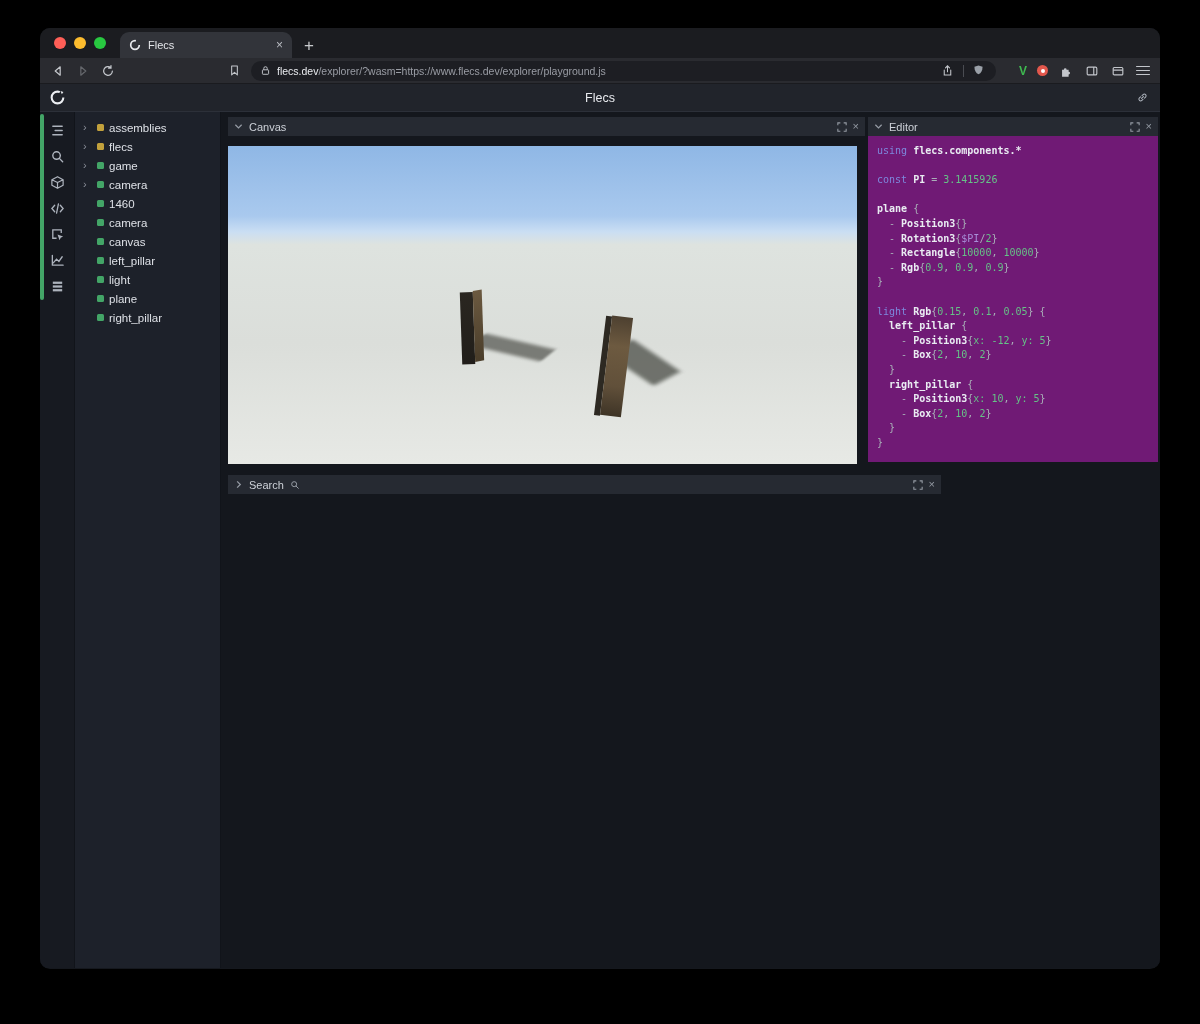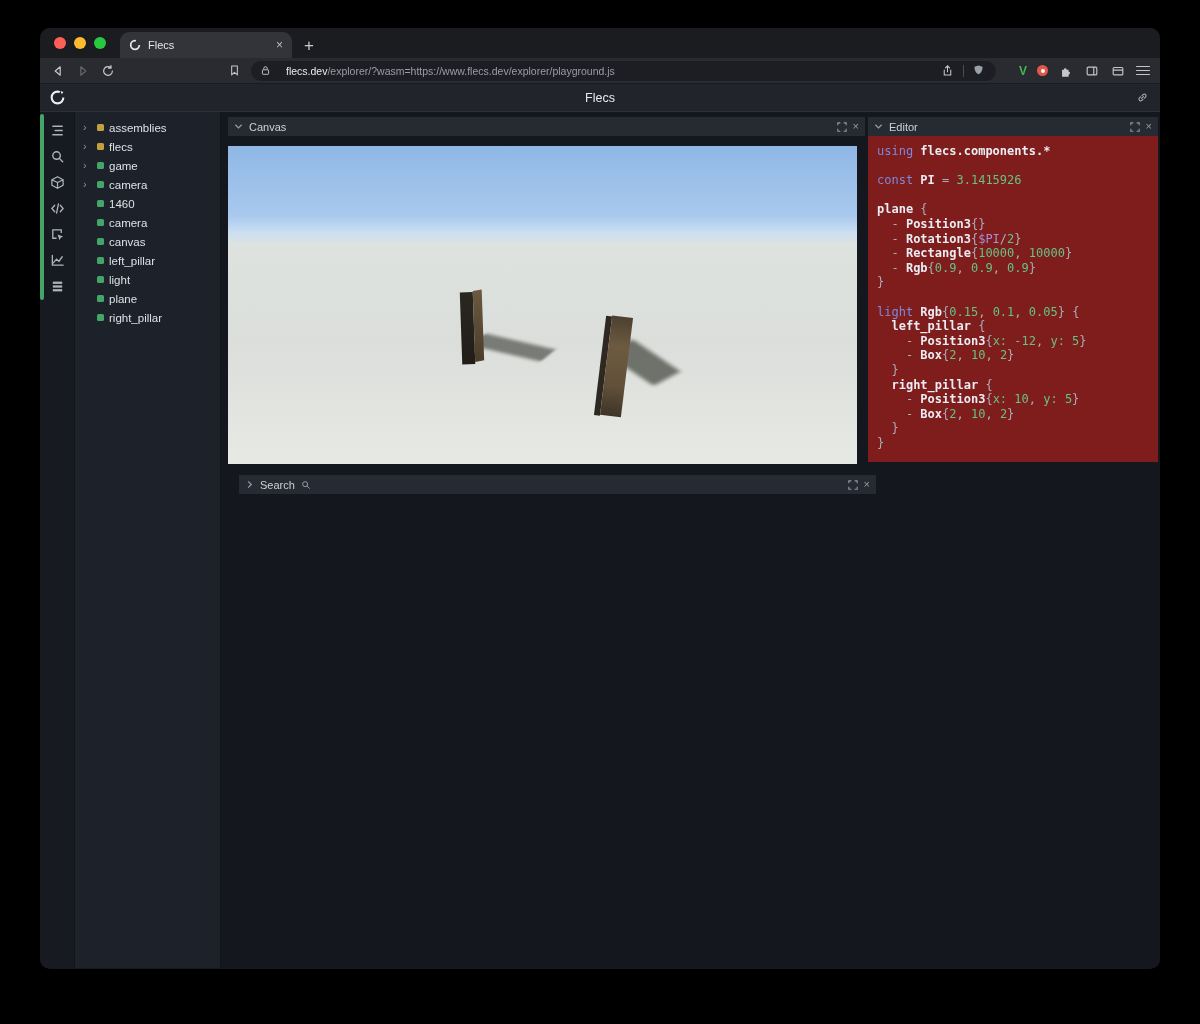--- a/index.html
+++ b/index.html
@@ -14,21 +14,21 @@
   .light.red{background:#ff5f57}.light.yellow{background:#fdbc2e}.light.green{background:#28c840}
   .tab { width:172px; height:26px; background:#32343a; border-radius:9px 9px 0 0; display:flex; align-items:center; padding:0 9px; gap:7px; color:#e4e6ea; font-size:11px; }
   .tab-title { flex:1; white-space:nowrap; overflow:hidden; }
   .tab-close { color:#b9bcc2; font-size:12px; cursor:pointer; }
   .newtab { color:#c8cacd; font-size:17px; margin:0 0 4px 12px; line-height:1; }
 
   .navbar { height:26px; background:#2a2b30; display:flex; align-items:center; padding:0 10px; gap:9px; border-bottom:1px solid #1a1b1f; }
   .nav-icon { width:16px; height:16px; color:#c3c6cb; display:flex; align-items:center; justify-content:center; flex:none; }
   .nav-icon.disabled { color:#65676c; }
   .nav-spacer { width:92px; flex:none; }
-  .urlbar { flex:1; height:20px; background:#1d1e23; border-radius:10px; display:flex; align-items:center; padding:0 9px; gap:15px; min-width:0; }
+  .urlbar { flex:1; height:20px; background:#1d1e23; border-radius:10px; display:flex; align-items:center; padding:0 9px; gap:6px; min-width:0; }
   .url-text { font-size:10.5px; white-space:nowrap; overflow:hidden; min-width:0; }
   .url-domain { color:#e9ebef; }
   .url-path { color:#9a9da5; }
   .url-right { margin-left:auto; display:flex; align-items:center; gap:7px; flex:none; }
   .url-divider { width:1px; height:12px; background:#4a4c52; }
   .ext-icons { display:flex; align-items:center; gap:10px; margin-left:14px; flex:none; }
   .ext-v { color:#3fb950; font-weight:bold; font-size:12px; }
   .ext-red { width:11px; height:11px; border-radius:50%; background:#e2574c; position:relative; }
   .ext-red::after{content:""; position:absolute; left:3.5px; top:3.5px; width:4px; height:4px; border-radius:50%; background:#fff;}
   .hamburger { display:flex; flex-direction:column; gap:2.5px; width:14px; }
@@ -68,24 +68,24 @@
   .pillar-left { left:233px; top:145px; width:23px; height:73px; transform:rotate(-2deg); }
   .pillar-left .face-front { position:absolute; left:0; top:1px; width:13px; height:72px; background:linear-gradient(180deg,#2a2620,#211e1a); }
   .pillar-left .face-side { position:absolute; left:13px; top:0; width:9px; height:71px; background:linear-gradient(180deg,#6b5940,#4a3d2a); transform:skewY(-8deg); transform-origin:left top; }
   .shadow-left { position:absolute; left:249px; top:194px; width:72px; height:15px; background:rgba(88,90,84,.75); transform:rotate(13deg) skewX(-38deg); filter:blur(1.5px); }
 
   .pillar-right { left:372px; top:170px; width:27px; height:101px; transform:rotate(7deg); }
   .pillar-right .face-edge { position:absolute; left:0; top:1px; width:6px; height:100px; background:#2d2922; }
   .pillar-right .face-front { position:absolute; left:6px; top:0; width:21px; height:100px; background:linear-gradient(180deg,#4d4030,#6d5a40 30%,#61503a 70%,#3e3426); }
   .shadow-right { position:absolute; left:386px; top:203px; width:58px; height:27px; background:rgba(80,82,75,.78); transform:rotate(34deg) skewX(-28deg); filter:blur(2px); }
 
-  .search-panel { left:18px; top:363px; width:637px; }
+  .search-panel { left:7px; top:363px; width:713px; }
 
   .editor-panel { left:647px; top:5px; width:290px; }
-  .editor-body { background:#7f1d1d; padding:8px 9px 12px; font-family:"DejaVu Sans Mono",monospace; font-size:12px; line-height:14.6px; }
+  .editor-body { background:#701a75; padding:8px 9px 12px; font-family:"DejaVu Sans Mono",monospace; font-size:10px; line-height:14.6px; }
   .code-line { white-space:pre; }
   .tk-kw { color:#7d89dd; }
   .tk-id { color:#e9ecf2; font-weight:bold; }
   .tk-num { color:#66c287; }
   .tk-var { color:#a88fd8; }
   .tk-pl { color:#a9aeb8; }
 
   svg { display:block; }
 </style>
 </head>

